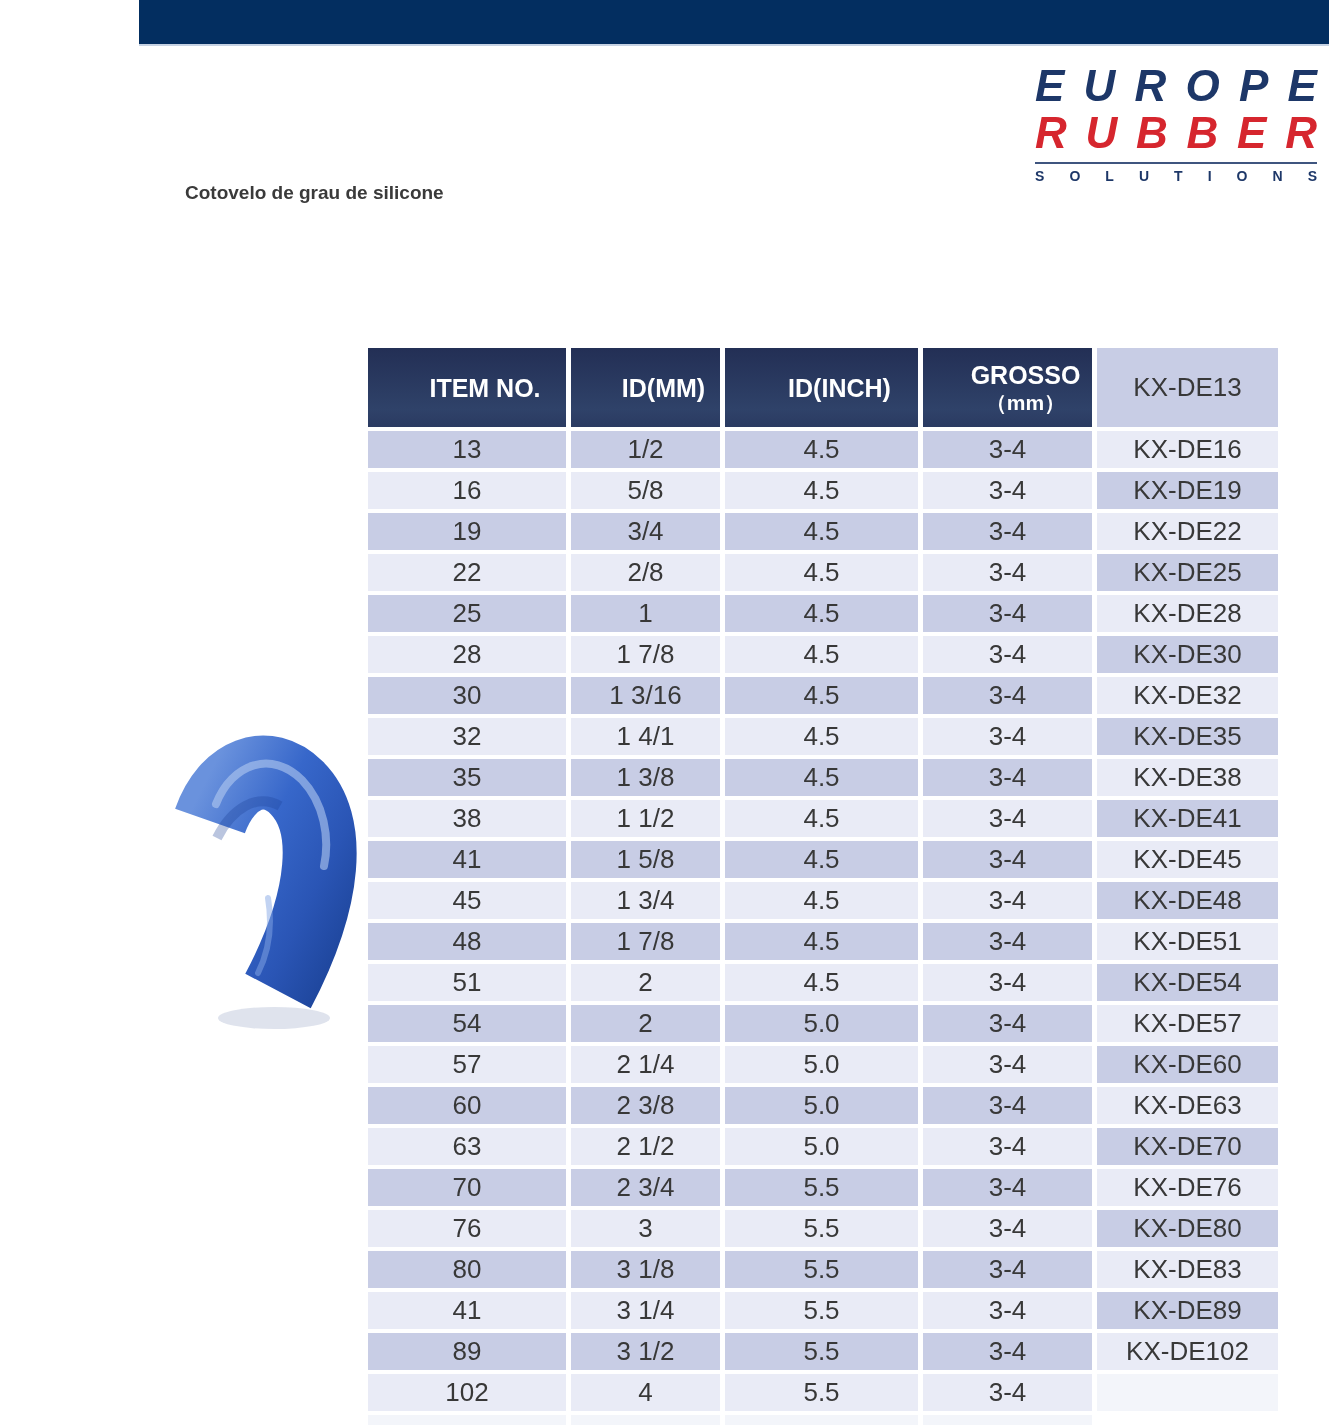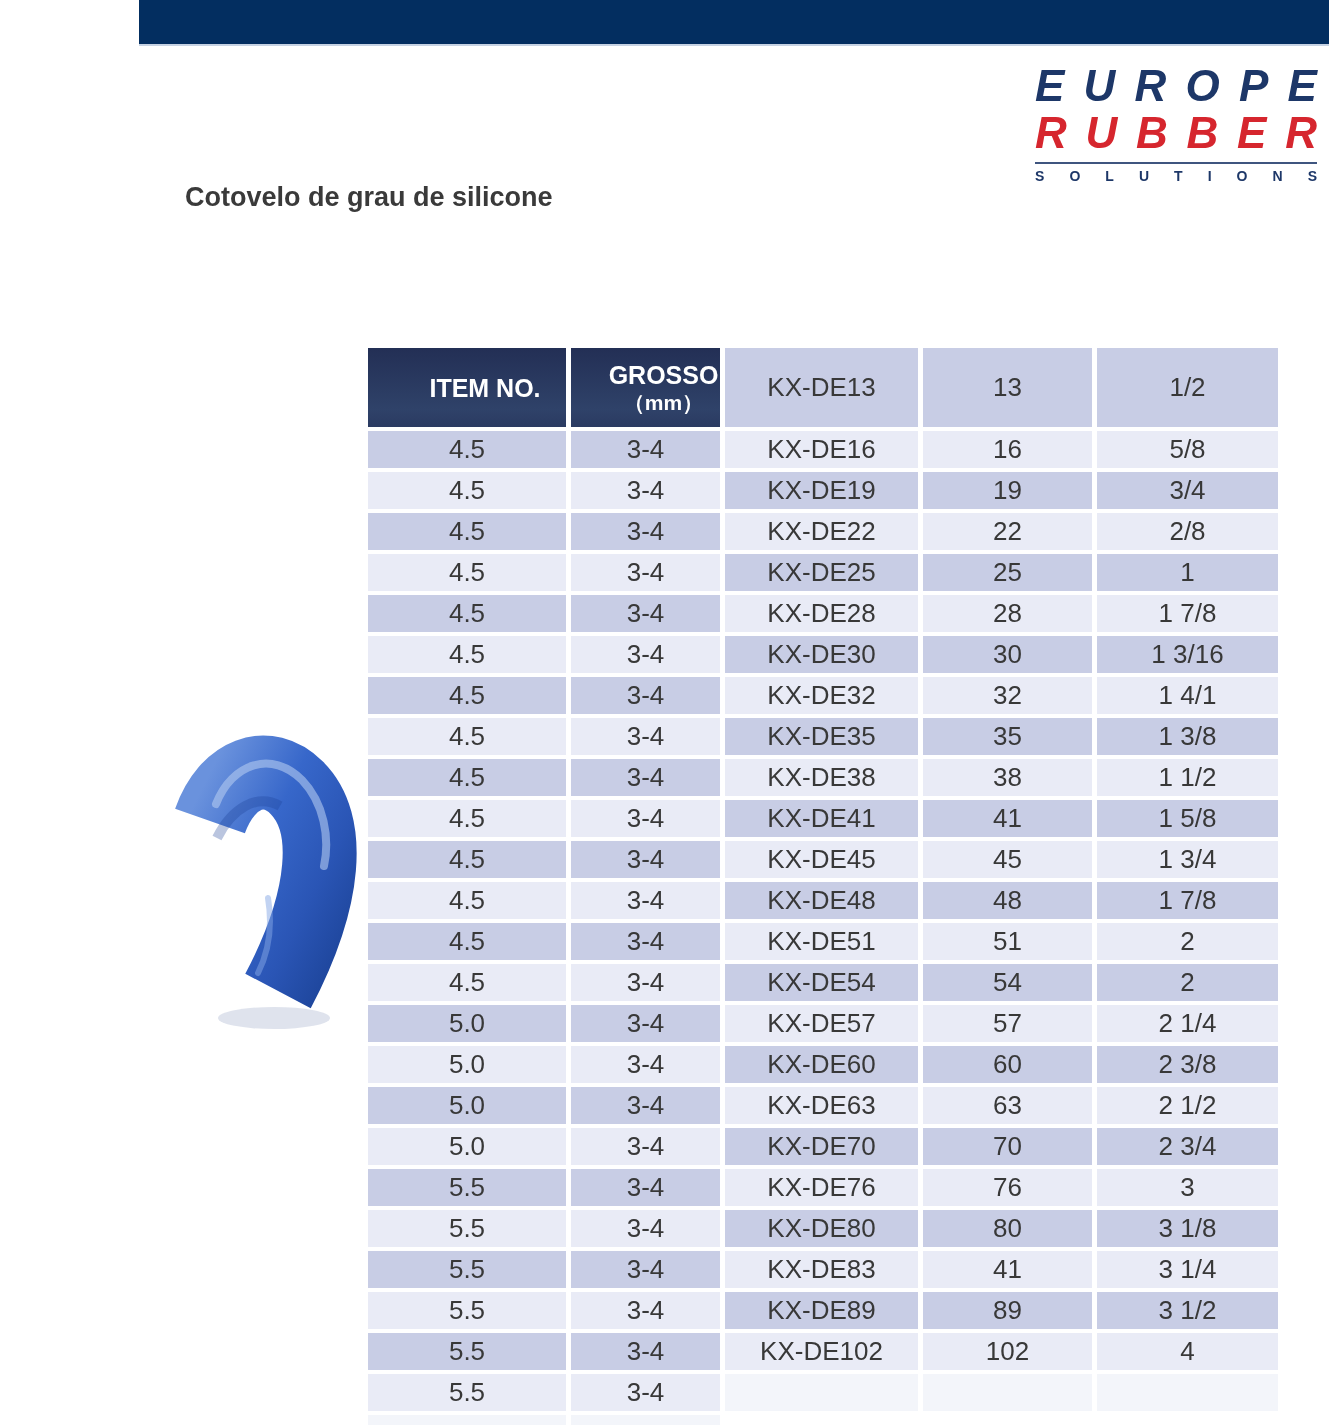--- a/index.html
+++ b/index.html
@@ -21,21 +21,21 @@
     font-weight:bold; font-style:italic; line-height:1.02;
   }
   .logo-europe { font-size:44px; color: var(--logo-navy, #1d3768); }
   .logo-rubber { font-size:44px; color: var(--logo-red, #d6262e); margin-top:2px; }
   .logo-rule { border:0; border-top:2px solid var(--logo-navy, #1d3768); margin:6px 0 5px 0; opacity:.85; }
   .logo-solutions { font-size:14px; font-style:normal; font-weight:600; color: var(--logo-navy, #1d3768); }
 
   
   .title {
     position:absolute; left:185px; top:182px; margin:0;
-    font-size:27px; font-weight:bold; color: var(--title-text, #3a3a3a);
+    font-size:19px; font-weight:bold; color: var(--title-text, #3a3a3a);
   }
 
   
   .elbow { position:absolute; left:172px; top:718px; width:198px; height:320px; }
 
   
   .table {
     position:absolute; left:368px; top:348px;
     display:grid;
     grid-template-columns:198px 149px 193px 169px 181px;
@@ -116,20 +116,26 @@
 
     <path d="M 44 86 C 60 45, 100 32, 130 62 C 152 85, 158 120, 152 148" fill="none" stroke="#b3c9f0" stroke-width="8" opacity="0.6" stroke-linecap="round"></path>
     <path d="M 96 180 C 101 210, 96 235, 86 255" fill="none" stroke="#86a8e6" stroke-width="6" opacity="0.5" stroke-linecap="round"></path>
   </svg>
 
   <div class="table">
       <div class="th">
         <div>ITEM NO.</div>
       </div>
       <div class="th">
+        <div>ID(MM)</div>
+      </div>
+      <div class="th">
+        <div>ID(INCH)</div>
+      </div>
+      <div class="th">
         <div>GROSSO</div>
         <div class="sub">（mm）</div>
       </div>
       <div class="td odd">KX-DE13</div>
       <div class="td odd">13</div>
       <div class="td odd">1/2</div>
       <div class="td odd">4.5</div>
       <div class="td odd">3-4</div>
       <div class="td even">KX-DE16</div>
       <div class="td even">16</div>

